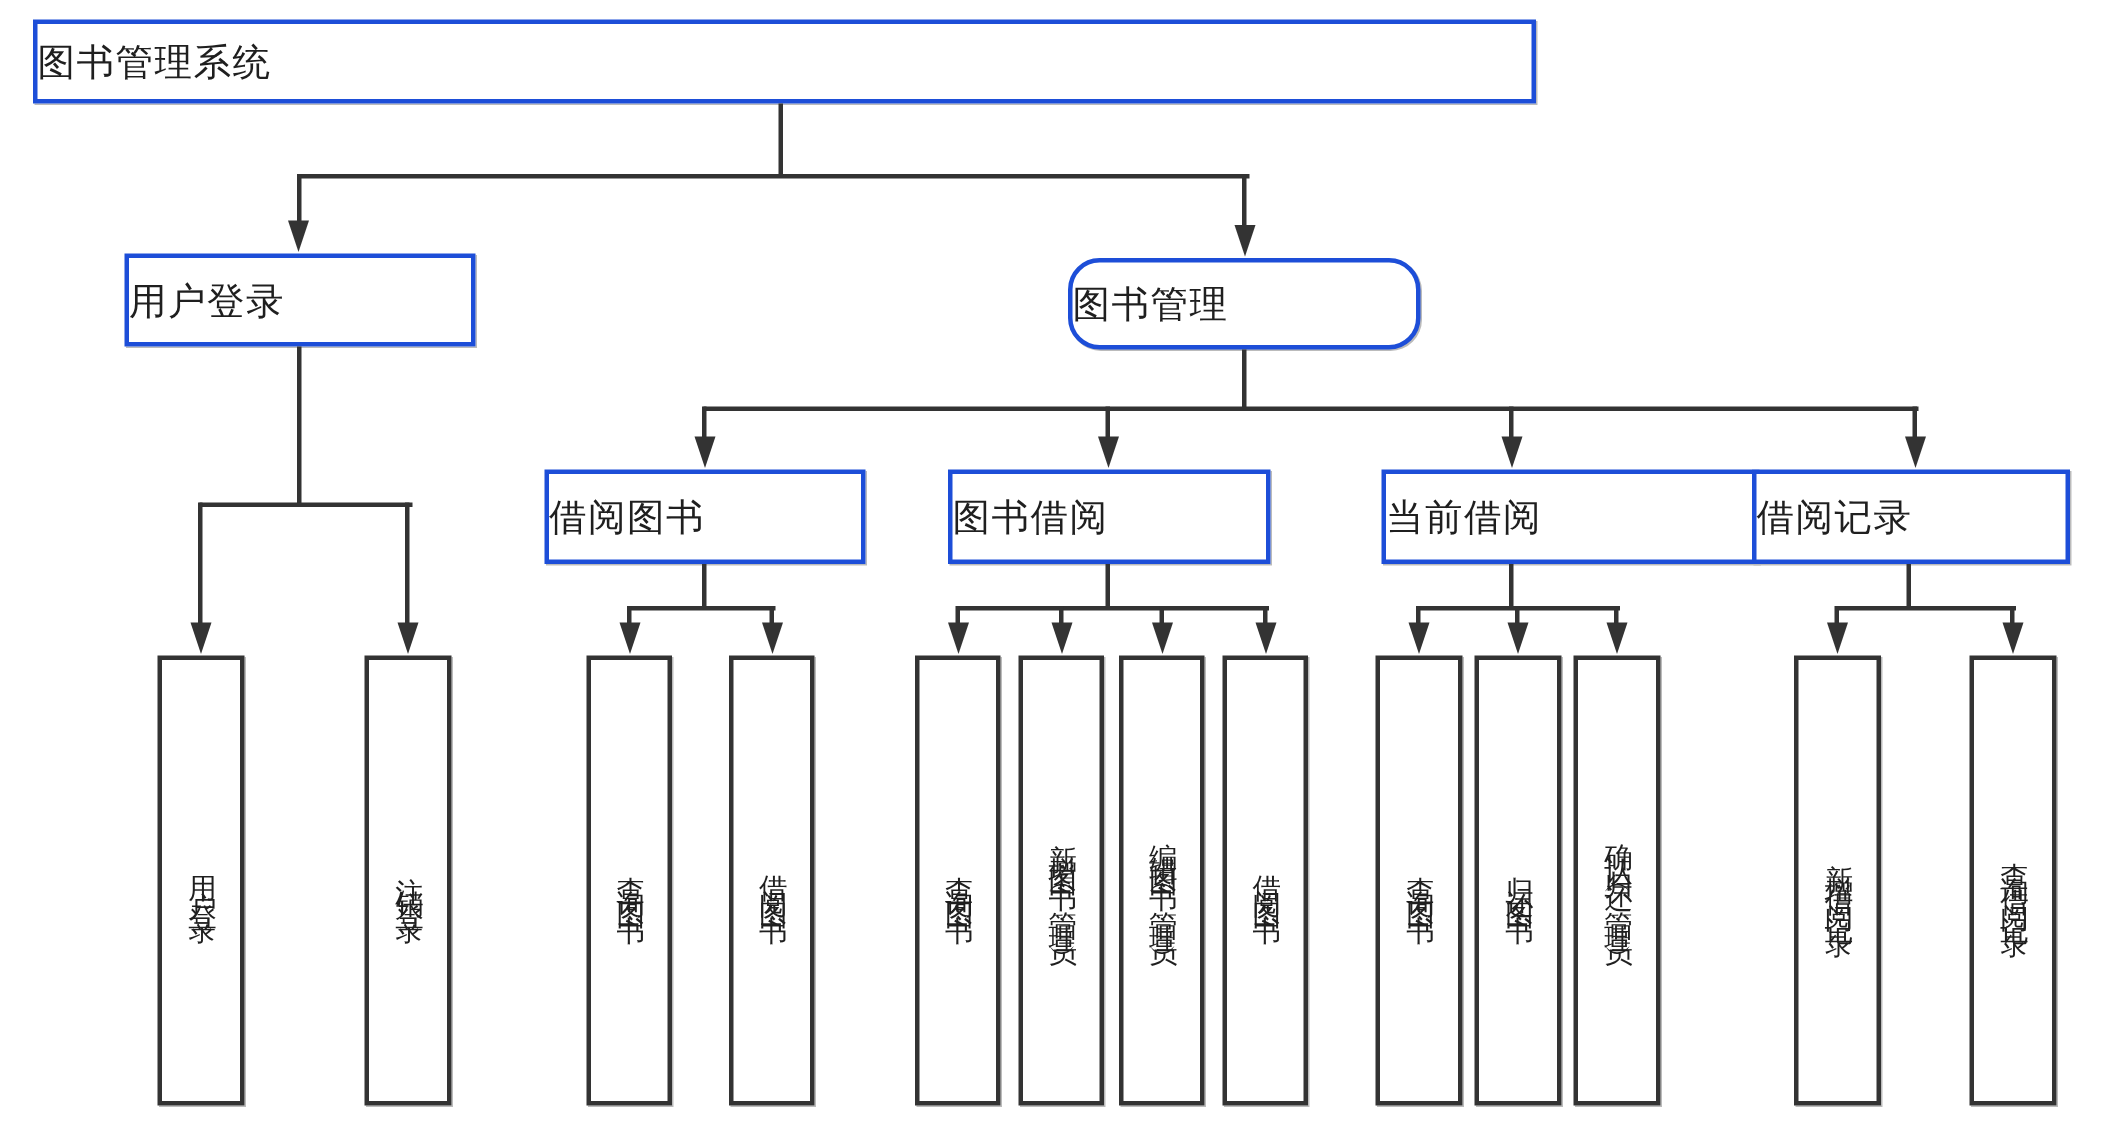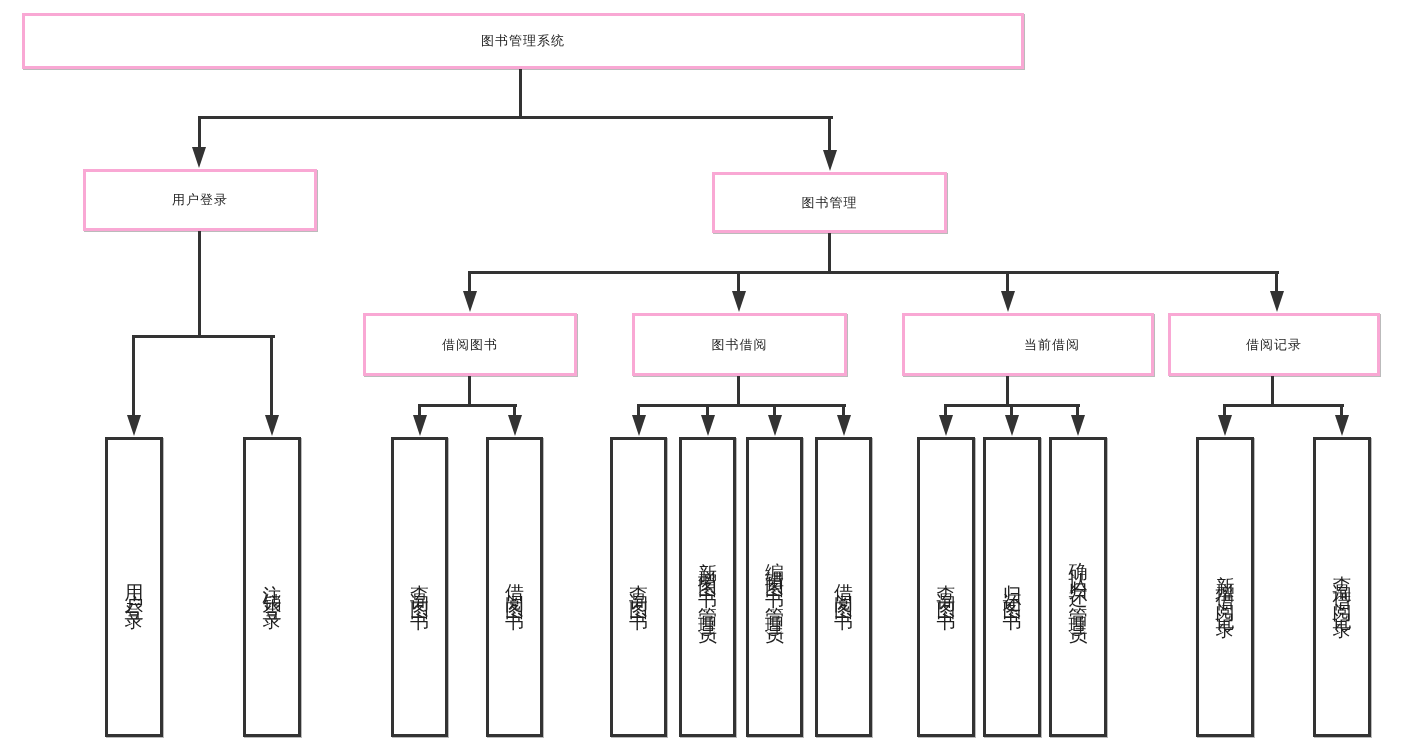--- a/index.html
+++ b/index.html
@@ -11,26 +11,25 @@
   .canvas {
     position: relative;
     width: 1405px;
     height: 747px;
     background: #ffffff;
     overflow: hidden;
   }
   .node {
     position: absolute;
     box-sizing: border-box;
-    border: 3px solid #f9a8d4;
+    border: 3px solid #1d4ed8;
     background: #ffffff;
     display: flex;
     align-items: center;
-    justify-content: center;
-    font-size: 13px;
+    font-size: 25px;
     color: #1f1f1f;
     letter-spacing: 1px;
     box-shadow: 1px 1px 0 #bbbbbb;
   }
   .leaf {
     position: absolute;
     box-sizing: border-box;
     border: 3px solid #333333;
     background: #ffffff;
     display: flex;
@@ -87,21 +86,21 @@
   <div class="vline" style="left:519px; top:69px; height:48px;"></div>
   <div class="hline" style="left:198px; top:116px; width:635px;"></div>
   <div class="vline" style="left:198px; top:116px; height:34px;"></div>
   <div class="arrow" style="left:192px; top:147px;"></div>
   <div class="vline" style="left:828px; top:116px; height:37px;"></div>
   <div class="arrow" style="left:823px; top:150px;"></div>
 
   <div class="node" style="left:83px; top:169px; width:234px; height:62px;">
     <span>用户登录</span>
   </div>
-  <div class="node" style="left:712px; top:172px; width:235px; height:61px;">
+  <div class="node" style="left:712px; top:172px; width:235px; height:61px;border-radius:21px;">
     <span>图书管理</span>
   </div>
 
   <div class="vline" style="left:198px; top:231px; height:106px;"></div>
   <div class="hline" style="left:133px; top:335px; width:142px;"></div>
   <div class="vline" style="left:132px; top:335px; height:84px;"></div>
   <div class="arrow" style="left:127px; top:415px;"></div>
   <div class="vline" style="left:270px; top:335px; height:84px;"></div>
   <div class="arrow" style="left:265px; top:415px;"></div>
 
@@ -115,21 +114,21 @@
   <div class="arrow" style="left:1001px; top:291px;"></div>
   <div class="vline" style="left:1275px; top:271px; height:24px;"></div>
   <div class="arrow" style="left:1270px; top:291px;"></div>
 
   <div class="node" style="left:363px; top:313px; width:214px; height:63px;">
     <span>借阅图书</span>
   </div>
   <div class="node" style="left:632px; top:313px; width:215px; height:63px;">
     <span>图书借阅</span>
   </div>
-  <div class="node" style="left:902px; top:313px; width:252px; height:63px;padding-left:48px;">
+  <div class="node" style="left:921px; top:313px; width:252px; height:63px;">
     <span>当前借阅</span>
   </div>
   <div class="node" style="left:1168px; top:313px; width:212px; height:63px;">
     <span>借阅记录</span>
   </div>
 
   <div class="vline" style="left:468px; top:376px; height:30px;"></div>
   <div class="hline" style="left:419px; top:404px; width:98px;"></div>
   <div class="vline" style="left:418px; top:404px; height:15px;"></div>
   <div class="arrow" style="left:413px; top:415px;"></div>

